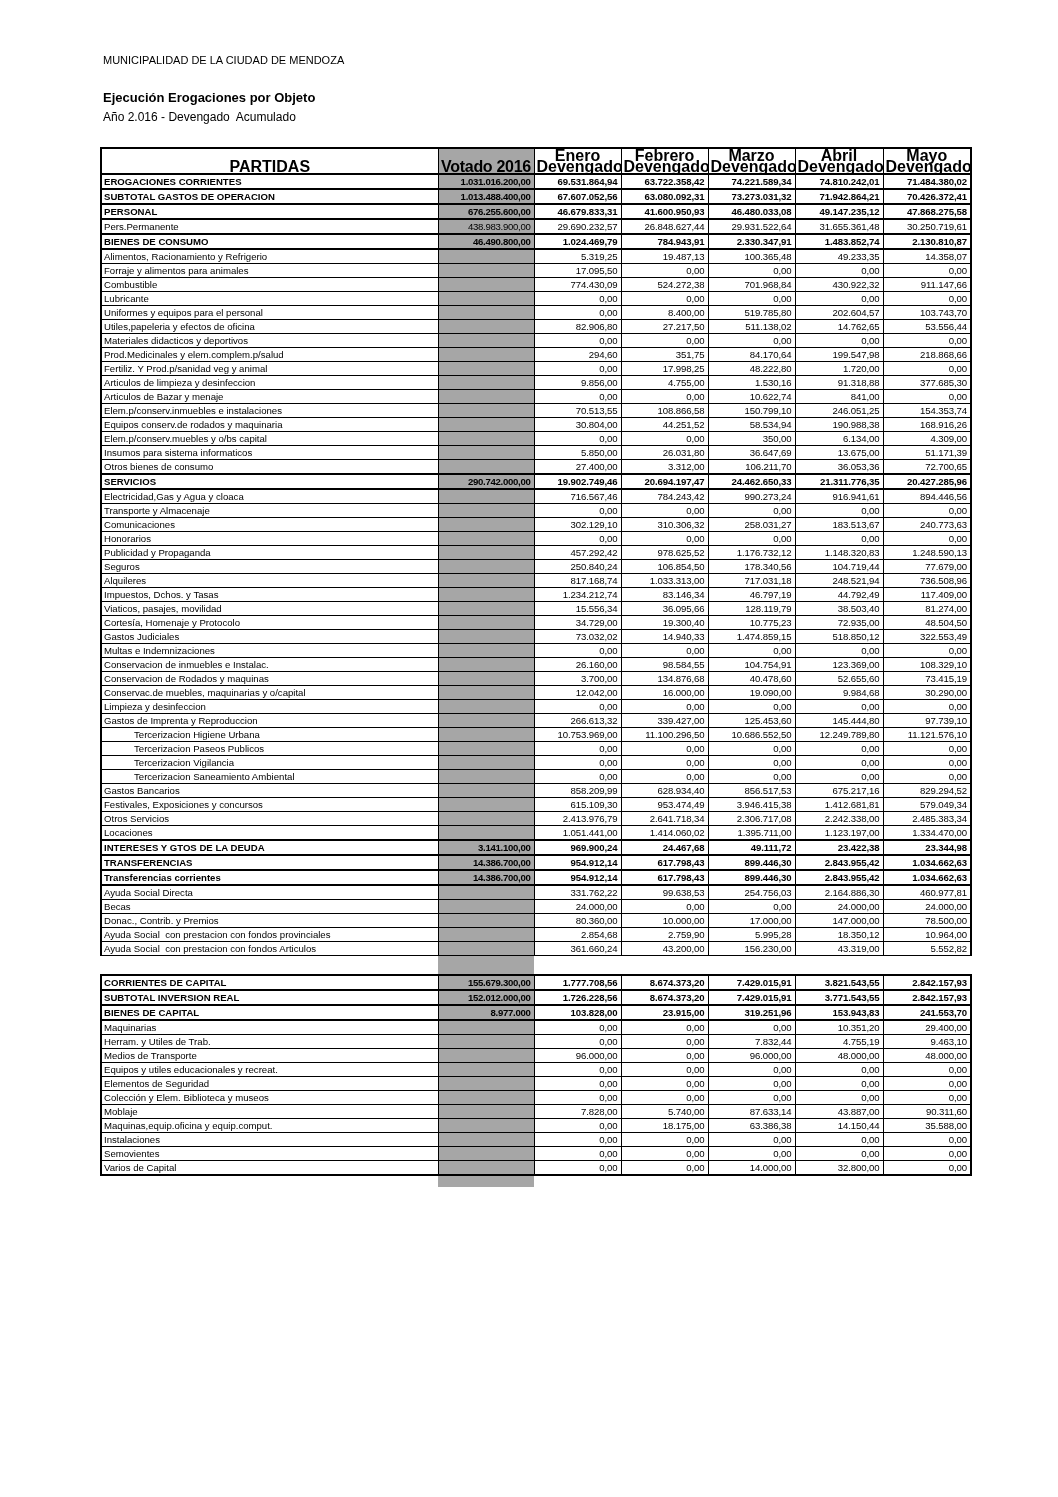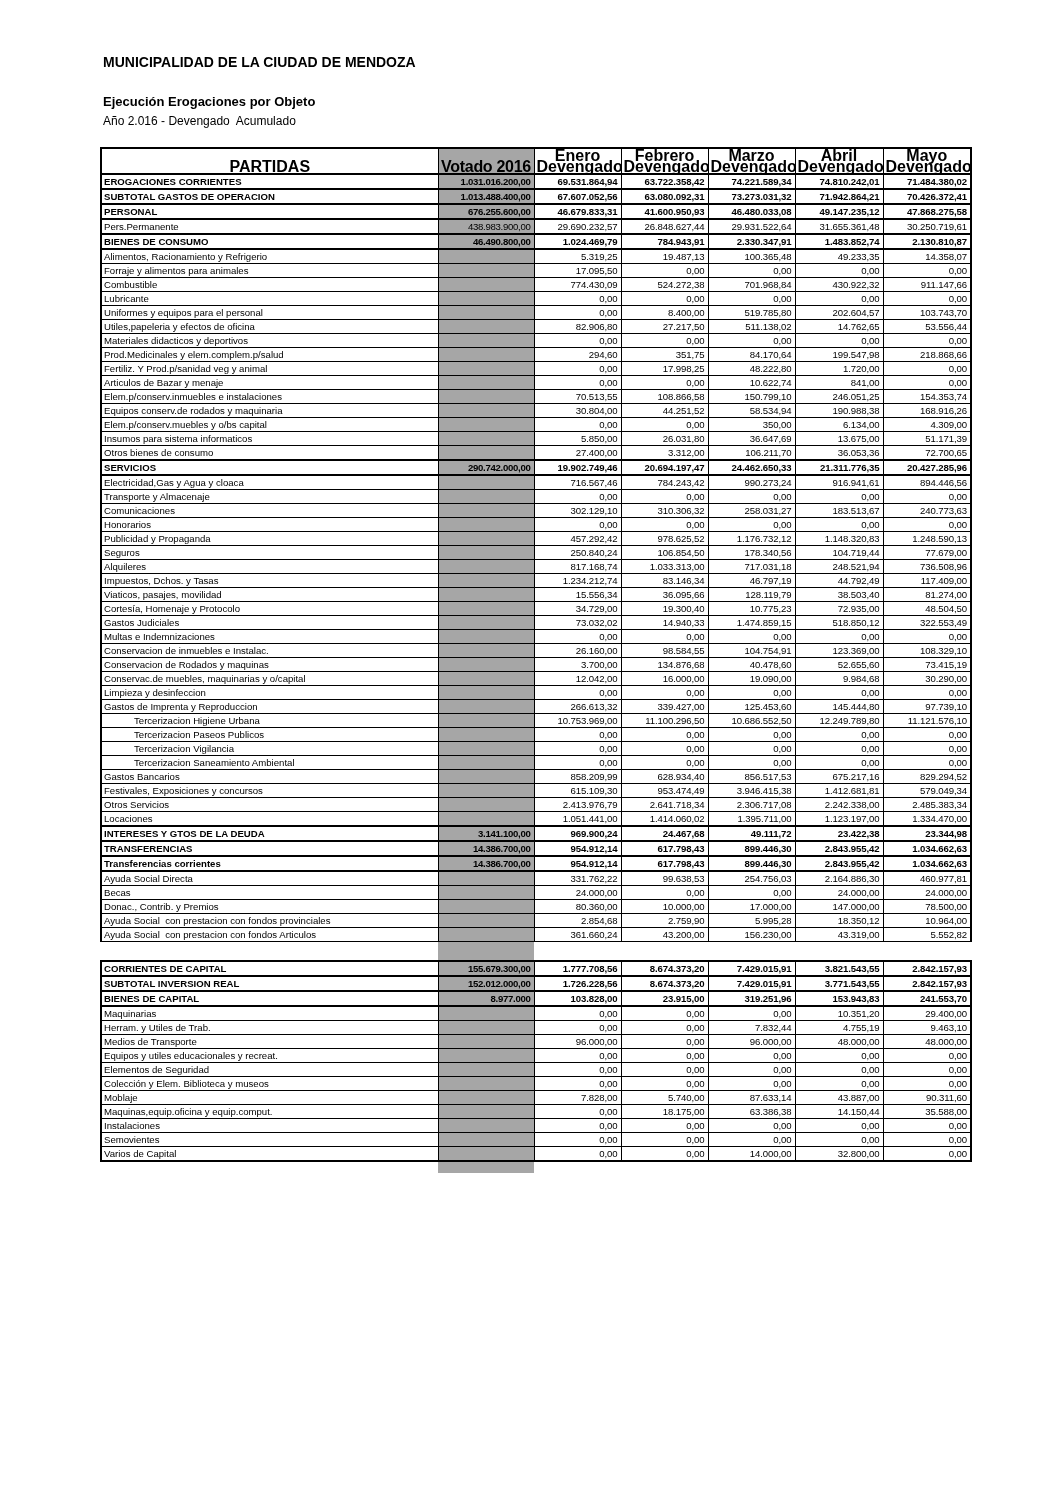--- a/index.html
+++ b/index.html
@@ -5,21 +5,21 @@
   * { box-sizing: border-box; }
   html, body { margin: 0; padding: 0; }
   body {
     width: 1058px; height: 1497px;
     background: #ffffff;
     position: relative;
     font-family: "Liberation Sans", sans-serif;
     color: #000;
   }
   .doc-header { position: absolute; left: 103px; top: 54px; }
-  .org { font-size: 14px; font-weight: bold; white-space: pre; }
+  .org { font-size: 11px; font-weight: normal; white-space: pre; }
   .title { font-size: 13px; font-weight: bold; margin-top: 24px; white-space: pre; }
   .subtitle { font-size: 12px; margin-top: 5px; white-space: pre; }
 
   table.budget {
     position: absolute; left: 100px; top: 147px;
     width: 870px;
     border-collapse: collapse;
     table-layout: fixed;
   }
   th, td {
@@ -210,20 +210,29 @@
       <tr class="row-item">
         <td class="lab">Fertiliz. Y Prod.p/sanidad veg y animal</td>
         <td class="num votado"></td>
         <td class="num">0,00</td>
         <td class="num">17.998,25</td>
         <td class="num">48.222,80</td>
         <td class="num">1.720,00</td>
         <td class="num">0,00</td>
       </tr>
       <tr class="row-item">
+        <td class="lab">Articulos de limpieza y desinfeccion</td>
+        <td class="num votado"></td>
+        <td class="num">9.856,00</td>
+        <td class="num">4.755,00</td>
+        <td class="num">1.530,16</td>
+        <td class="num">91.318,88</td>
+        <td class="num">377.685,30</td>
+      </tr>
+      <tr class="row-item">
         <td class="lab">Articulos de Bazar y menaje</td>
         <td class="num votado"></td>
         <td class="num">0,00</td>
         <td class="num">0,00</td>
         <td class="num">10.622,74</td>
         <td class="num">841,00</td>
         <td class="num">0,00</td>
       </tr>
       <tr class="row-item">
         <td class="lab">Elem.p/conserv.inmuebles e instalaciones</td>

